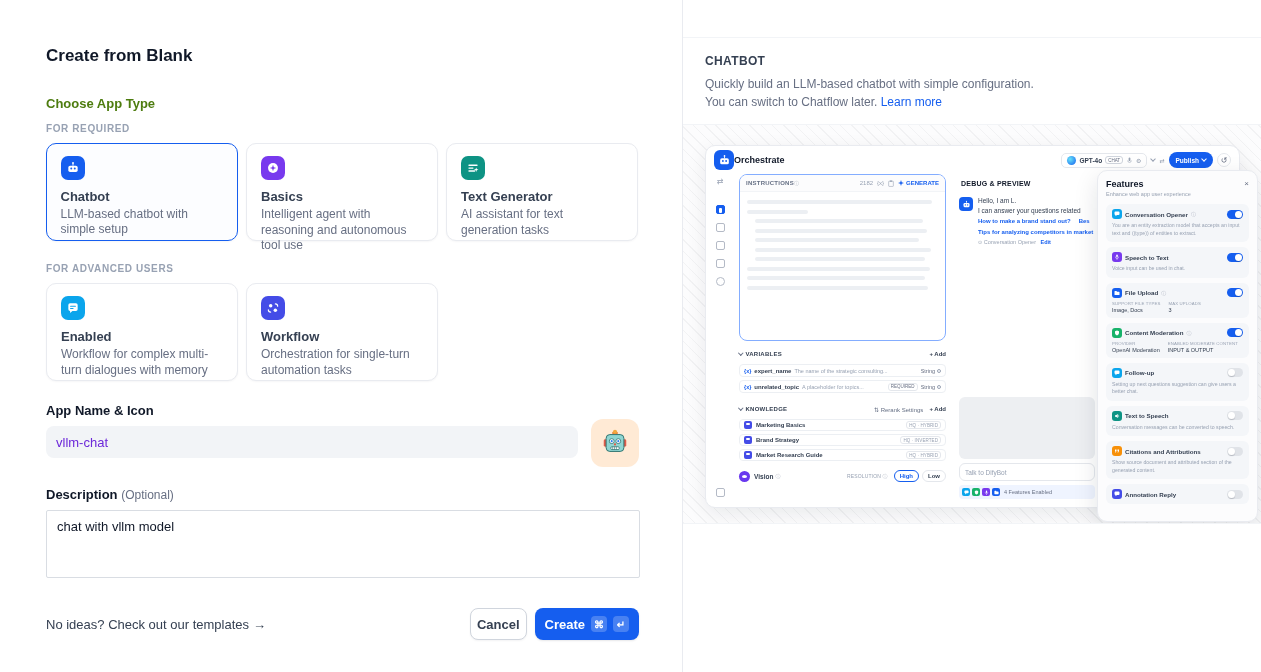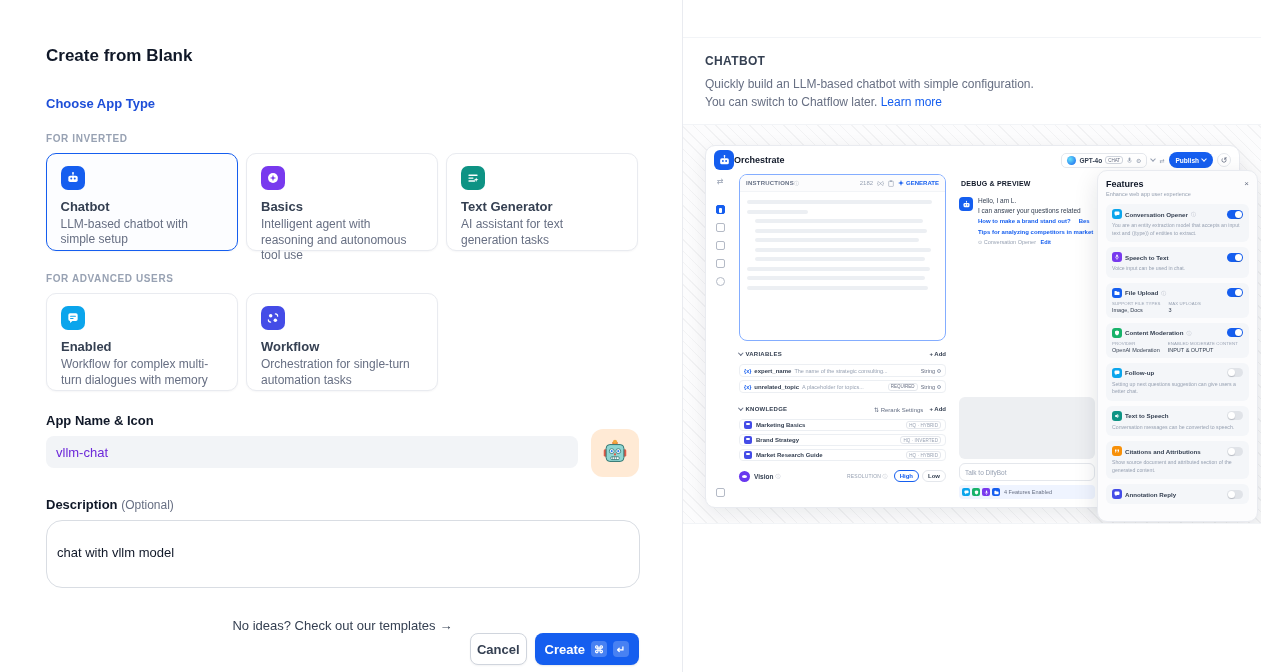--- a/index.html
+++ b/index.html
@@ -4,42 +4,42 @@
 <style>
   * { margin:0; padding:0; box-sizing:border-box; }
   html,body { width:1261px; height:672px; overflow:hidden; background:#fff;
     font-family:"Liberation Sans", sans-serif; color:#101828; }
   .app { position:relative; width:1261px; height:672px; }
 
   
   .left-panel { position:absolute; left:0; top:0; width:683px; height:672px; background:#fff;
     border-right:1px solid #e9ebf0; padding:46px 43px 0 46px; }
   .dlg-title { font-size:17px; font-weight:700; color:#101828; margin-bottom:30px; }
-  .choose-label { font-size:13px; font-weight:700; color:#1d4ed8; margin-bottom:22px; }
+  .choose-label { font-size:13px; font-weight:700; color:#4d7c0f; margin-bottom:12px; }
   .group-label { font-size:10px; font-weight:600; color:#98a2b3; letter-spacing:.06em; margin-bottom:9px; }
   .cards-row { display:flex; gap:8px; margin-bottom:22px; }
   .type-card { width:192px; height:98px; background:#fff; border:1px solid #e9ebf0; border-radius:10px;
     padding:12px 14px; box-shadow:0 1px 2px rgba(16,24,40,.04); cursor:pointer; }
   .type-card.selected { border:1.5px solid #155EEF; background:#fcfdff; padding:11.5px 13.5px; }
   .type-icon { width:24px; height:24px; border-radius:7px; display:flex; align-items:center; justify-content:center; margin-bottom:9px; }
   .type-icon svg { width:14px; height:14px; }
   .type-title { font-size:13px; font-weight:700; color:#354052; margin-bottom:3px; }
   .type-desc { font-size:12px; color:#676f83; line-height:1.3; }
 
   .field-label { font-size:13px; font-weight:700; color:#101828; margin-bottom:8px; }
   .field-label .optional { font-weight:400; color:#676f83; font-size:12px; }
   .name-row { display:flex; align-items:flex-start; gap:13px; margin-bottom:20px; }
   .name-input { width:533px; height:32px; background:#f2f4f7; border:none; border-radius:8px;
     padding:0 10px; font-size:13px; color:#6d28d9; font-family:"Liberation Sans",sans-serif; outline:none; }
   .icon-picker { width:48px; height:48px; border-radius:12px; background:#ffead5; border:none;
     display:flex; align-items:center; justify-content:center; cursor:pointer; margin-top:-7px; }
-  .desc-area { width:594px; height:68px; border:1px solid #d9dde3; border-radius:16px; background:#fff;
-    padding:24px 10px; font-size:13px; color:#101828; font-family:"Liberation Sans",sans-serif;
+  .desc-area { width:594px; height:68px; border:1px solid #d9dde3; border-radius:2px; background:#fff;
+    padding:8px 10px; font-size:13px; color:#101828; font-family:"Liberation Sans",sans-serif;
     resize:none; outline:none; margin-bottom:26px; }
-  .left-footer { display:flex; align-items:center;flex-direction:column; }
+  .left-footer { display:flex; align-items:center; }
   .templates-link { font-size:13px; color:#354052; text-decoration:none; cursor:pointer; }
   .templates-arrow { margin-left:4px; color:#354052; }
   .footer-btns { margin-left:auto; display:flex; gap:8px; }
   .btn-cancel { height:32px; padding:0 6px; background:#fff; border:1px solid #d0d5dd; border-radius:8px;
     font-size:13px; font-weight:600; color:#354052; cursor:pointer; box-shadow:0 1px 2px rgba(16,24,40,.05);
     font-family:"Liberation Sans",sans-serif; }
   .btn-create { height:32px; padding:0 10px; background:#155EEF; border:none; border-radius:8px;
     font-size:13px; font-weight:600; color:#fff; cursor:pointer; display:flex; align-items:center; gap:6px;
     font-family:"Liberation Sans",sans-serif; box-shadow:0 1px 2px rgba(16,24,40,.1); }
   .kbd { width:16px; height:16px; background:rgba(255,255,255,.22); border-radius:4px; display:flex;
@@ -241,21 +241,21 @@
     </symbol>
   </defs>
 </svg>
 
 <div class="app">
 
   <div class="left-panel">
     <div class="dlg-title">Create from Blank</div>
     <div class="choose-label">Choose App Type</div>
 
-    <div class="group-label">FOR INVERTED</div>
+    <div class="group-label">FOR REQUIRED</div>
     <div class="cards-row">
       <div class="type-card selected">
         <div class="type-icon" style="background-color: rgb(21, 94, 239); color: rgb(21, 94, 239);">
           <svg>
               <use href="#i-robot"></use>
             </svg>
         </div>
         <div class="type-title">Chatbot</div>
         <div class="type-desc">LLM-based chatbot with simple setup</div>
       </div>

